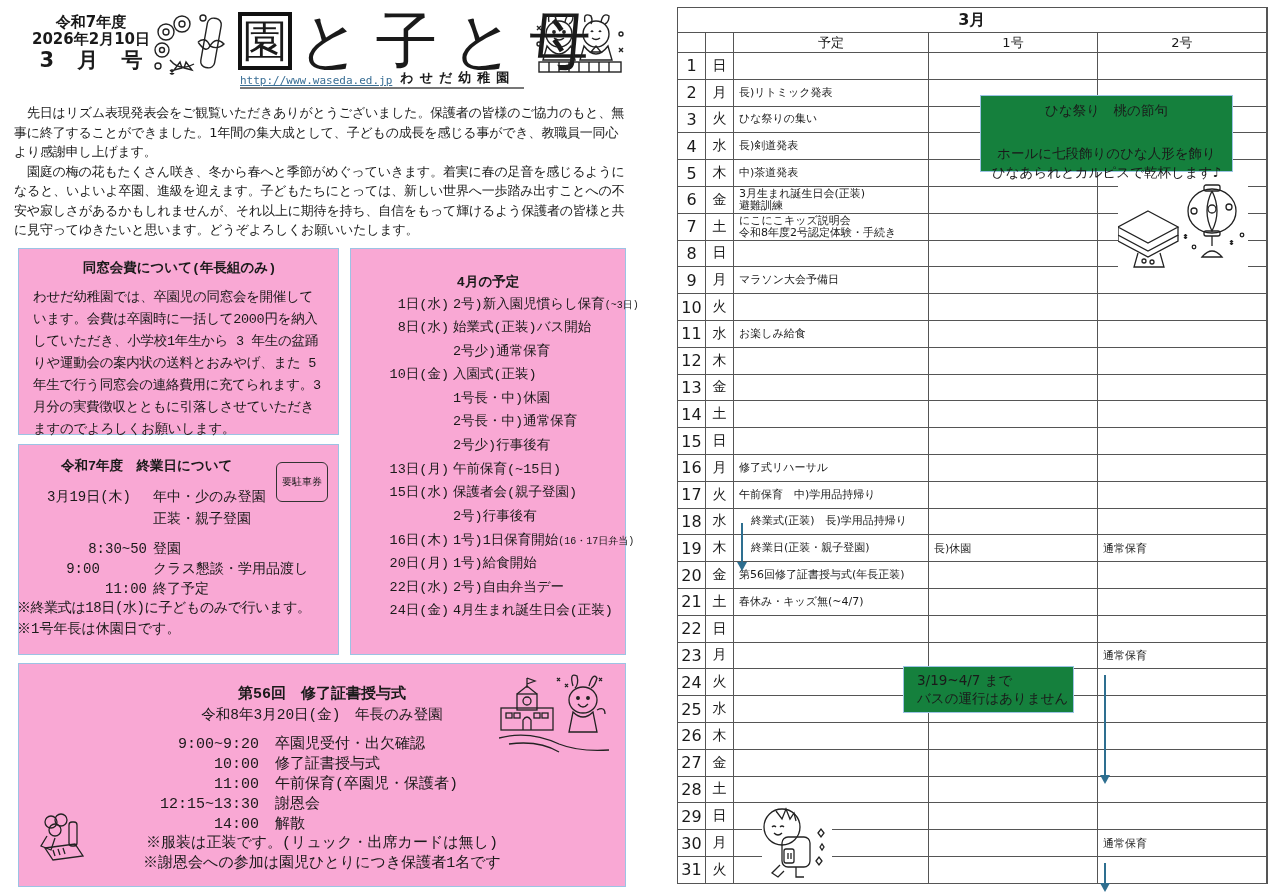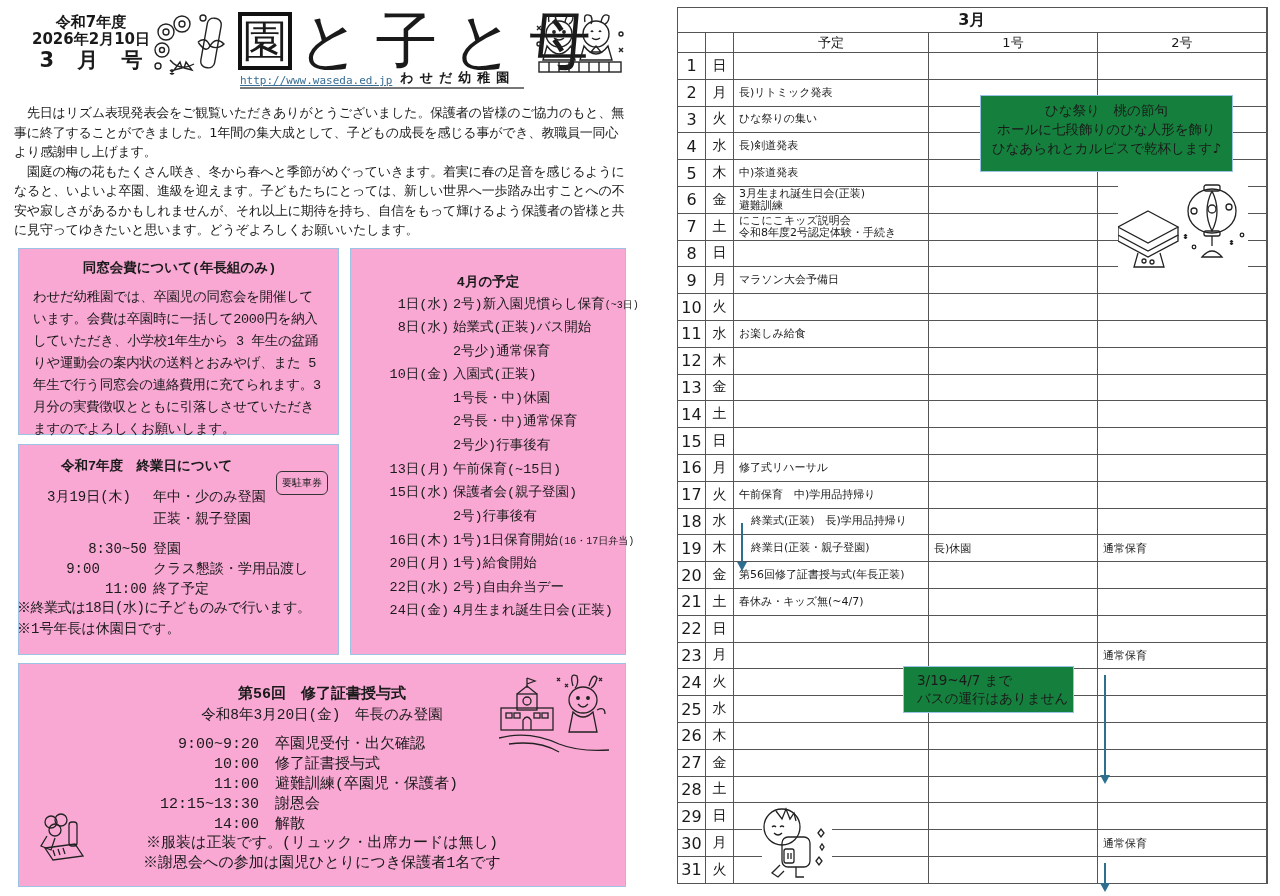--- a/index.html
+++ b/index.html
@@ -35,22 +35,22 @@
   
   .box { border:1.5px solid #9cc3e4; box-sizing:border-box; background:#f9a8d4;font-family:Liberation Mono, monospace; }
 
   .alumni { left:18px; top:248px; width:321px; height:187px; padding:10px 12px 0 14px; }
   .alumni h3 { margin:0 0 10px 0; text-align:center; font-size:13.5px; font-weight:bold; }
   .alumni .body { font-size:13.5px; line-height:22px; letter-spacing:-0.3px; }
 
   .closing { left:18px; top:444px; width:321px; height:211px; }
   .closing h3 { position:absolute; left:42px; top:12px; margin:0; font-size:13.5px; font-weight:bold; }
   .closing .badge {
-    position:absolute; left:257px; top:17px; width:52px; height:24px; box-sizing:border-box;
-    border:1.2px solid #333; border-radius:6px; font-size:10px; display:flex; align-items:center; justify-content:center;margin-top:9px;
+    position:absolute; left:257px; top:17px; width:52px; height:40px; box-sizing:border-box;
+    border:1.2px solid #333; border-radius:6px; font-size:10px; display:flex; align-items:center; justify-content:center;
   }
   .closing .row { position:absolute; font-size:14px; line-height:20px; }
 
   .april { left:350px; top:248px; width:276px; height:407px; }
   .april h3 { position:absolute; left:0; width:100%; top:24px; margin:0; text-align:center; font-size:13.5px; font-weight:bold; }
   .april .item { position:absolute; left:0; font-size:13.5px; line-height:20px; white-space:nowrap; }
   .april .item .d { display:inline-block; width:98px; text-align:right; }
   .april .item .t { display:inline-block; padding-left:4px; }
   .april .item .small { font-size:10px; }
 
@@ -71,21 +71,21 @@
   .cal td.num { text-align:center; font-size:16px; }
   .cal td.dow { text-align:center; font-size:14px; }
   .cal td.ev { padding-left:5px; line-height:12px; white-space:nowrap; }
   .cal td.ev.ind { padding-left:17px; }
   .cal td.g { padding-left:5px; white-space:nowrap; }
   .outer { border-right:2px solid #555 !important; }
 
   .callout { border:1.2px solid #9cc3e4; background:#15803d; box-sizing:border-box; }
   .hina { left:980px; top:95px; width:253px; height:77px; text-align:center; }
   .hina .h1 { margin-top:6px; font-size:13.5px; }
-  .hina .h2 { margin-top:0; font-size:13.5px; line-height:19px; }
+  .hina .h2 { margin-top:24px; font-size:13.5px; line-height:19px; }
   .bus { left:903px; top:666px; width:171px; height:47px; padding:4px 0 0 13px; font-size:13.5px; line-height:18px; }
 
   .arrow-line { background:#2e6f90; width:1.5px; }
   .arrow-head { width:0; height:0; border-left:5px solid transparent; border-right:5px solid transparent; border-top:9px solid #2e6f90; }
 
   .pic { background:#fff; }
 </style>
 </head>
 <body>
 
@@ -188,21 +188,21 @@
   <div class="item" style="top:305px"><span class="d">20日(月)</span><span class="t">1号)給食開始</span></div>
   <div class="item" style="top:329px"><span class="d">22日(水)</span><span class="t">2号)自由弁当デー</span></div>
   <div class="item" style="top:352px"><span class="d">24日(金)</span><span class="t">4月生まれ誕生日会(正装)</span></div>
 </div>
 
 <div class="abs box ceremony">
   <div class="c-title">第56回　修了証書授与式</div>
   <div class="c-date">令和8年3月20日(金)　年長のみ登園</div>
   <div class="sch" style="left:0;top:71px"><span class="tm">9:00~9:20</span><span class="ev">卒園児受付・出欠確認</span></div>
   <div class="sch" style="left:0;top:91px"><span class="tm">10:00</span><span class="ev">修了証書授与式</span></div>
-  <div class="sch" style="left:0;top:111px"><span class="tm">11:00</span><span class="ev">避難訓練(卒園児・保護者)</span></div>
+  <div class="sch" style="left:0;top:111px"><span class="tm">11:00</span><span class="ev">午前保育(卒園児・保護者)</span></div>
   <div class="sch" style="left:0;top:131px"><span class="tm">12:15~13:30</span><span class="ev">謝恩会</span></div>
   <div class="sch" style="left:0;top:151px"><span class="tm">14:00</span><span class="ev">解散</span></div>
   <div class="note" style="top:170px">※服装は正装です。(リュック・出席カードは無し)</div>
   <div class="note" style="top:190px">※謝恩会への参加は園児ひとりにつき保護者1名です</div>
 
   <svg style="position:absolute;left:480px;top:10px" width="112" height="80" viewBox="0 0 112 80">
     <g fill="none" stroke="#222" stroke-width="1.3">
       <path d="M28 4 v10 M28 4 l8 3 l-8 3"></path>
       <path d="M18 20 l10 -8 l10 8"></path>
       <rect x="18" y="20" width="20" height="16"></rect>

